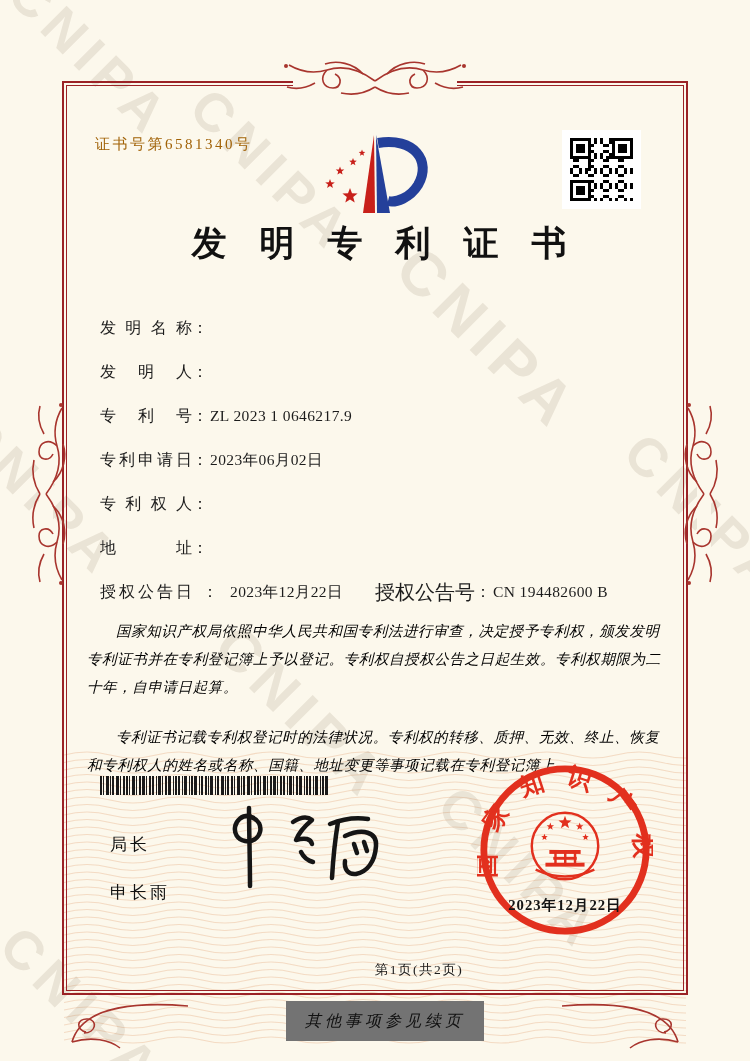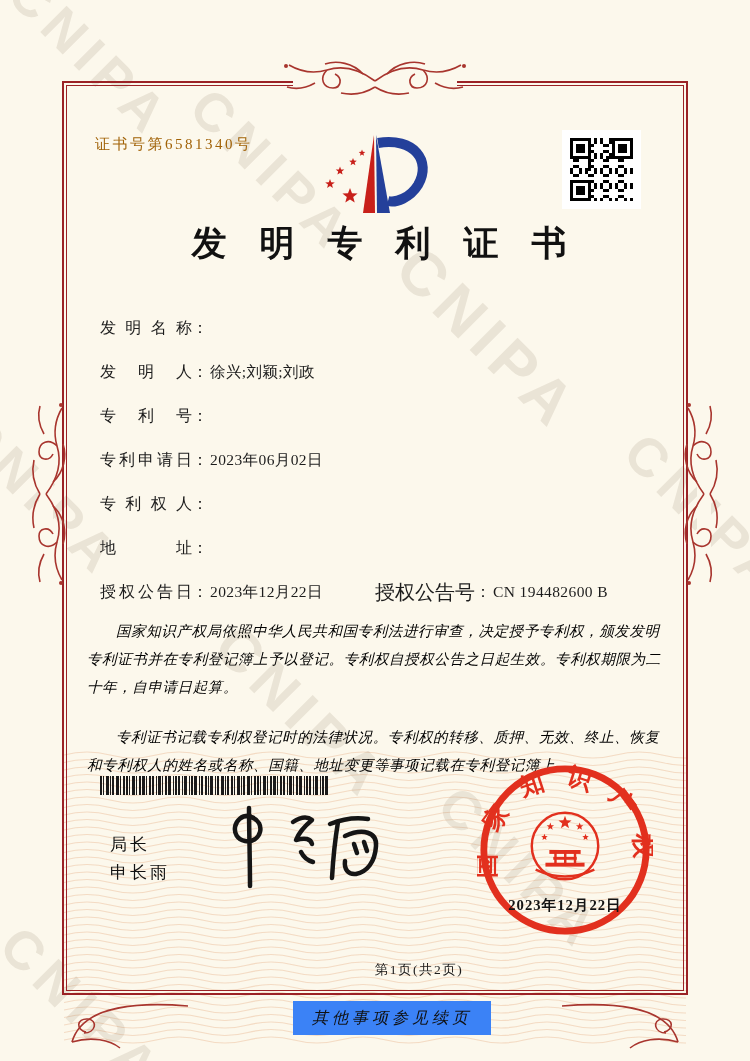--- a/index.html
+++ b/index.html
@@ -42,48 +42,48 @@
 
   .title{ position:absolute; left:4px; top:220px; width:100%; text-align:center;
           font-size:35px; font-weight:700; letter-spacing:33px; text-indent:33px; color:#111; }
 
   .fields{ position:absolute; left:100px; top:316px; width:524px; font-size:15.5px; }
   .frow{ display:flex; line-height:24px; margin-bottom:20px; }
   .flabel{ flex:none; width:92px; font-size:16px; text-align:justify; text-align-last:justify; }
   .fcolon{ flex:none; width:18px; font-size:16px; }
   .fvalue{ flex:1; letter-spacing:.4px; }
   .pair{ display:flex; }
-  .pair-left{ width:275px; }
+  .pair-left{ width:275px;gap:10px; }
   .pair .flabel2{ flex:none; font-size:20px; }
 
   .paragraphs{ position:absolute; left:87px; top:617px; width:578px;
                font-size:14.5px; font-style:italic; line-height:28px; color:#000000; }
   .paragraphs p{ text-indent:2em; letter-spacing:.6px; }
   .paragraphs p + p{ margin-top:22px; }
 
   #barcode{ position:absolute; left:100px; top:776px; }
   #barcode rect{ fill:#1a1a1a; }
 
   .director{ position:absolute; left:110px; top:833px; z-index:6;
              font-family:"Liberation Sans","DejaVu Sans",sans-serif; font-size:17px; color:#111; letter-spacing:3px; }
-  .director div + div{ margin-top:5px; }
+  .director div + div{ margin-top:25px; }
 
   .signature{ position:absolute; left:193px; top:798px; z-index:6; }
   .signature path{ stroke:#151515; stroke-width:4.5; fill:none; stroke-linecap:round; stroke-linejoin:round; }
 
   .seal{ position:absolute; left:477px; top:762px; width:176px; height:176px; z-index:6; }
   .sealring{ stroke:var(--seal); stroke-width:7; fill:none; }
   .sealtext{ font-size:25px; font-weight:700; letter-spacing:20px; fill:var(--seal); }
   .emb{ stroke:var(--seal); fill:none; }
   .embfill{ fill:var(--seal); }
   .sealdate{ font-size:15px; font-weight:600; letter-spacing:1px; fill:#141414; text-anchor:middle; }
 
   .page-info{ position:absolute; left:0; top:961px; width:100%; text-align:center;
               font-size:13.5px; letter-spacing:1.5px; z-index:5;margin-left:44px; }
-  .note-box{ position:absolute; left:293px; top:1001px; width:198px; height:34px; background:#3b82f6;
+  .note-box{ position:absolute; left:286px; top:1001px; width:198px; height:40px; background:#737373;
              display:flex; align-items:center; justify-content:center; z-index:6;
              font-size:16px; font-style:italic; letter-spacing:4px; color:#111; }
 </style>
 </head>
 <body>
 
 <div id="page">
 
   <span class="wm" style="left:90px;top:55px;font-size:54px">CNIPA</span>
   <span class="wm" style="left:272px;top:170px;font-size:54px">CNIPA</span>
@@ -304,25 +304,25 @@
     <div class="title">发明专利证书</div>
 
     <div class="fields">
       <div class="frow">
         <span class="flabel">发明名称</span>
         <span class="fcolon">：</span>
       </div>
       <div class="frow">
         <span class="flabel">发明人</span>
         <span class="fcolon">：</span>
-        <span class="fvalue">徐兴;刘颖;刘政</span>
       </div>
       <div class="frow">
         <span class="flabel">专利号</span>
         <span class="fcolon">：</span>
+        <span class="fvalue">ZL 2023 1 0646217.9</span>
       </div>
       <div class="frow">
         <span class="flabel">专利申请日</span>
         <span class="fcolon">：</span>
         <span class="fvalue">2023年06月02日</span>
       </div>
       <div class="frow">
         <span class="flabel">专利权人</span>
         <span class="fcolon">：</span>
       </div>

